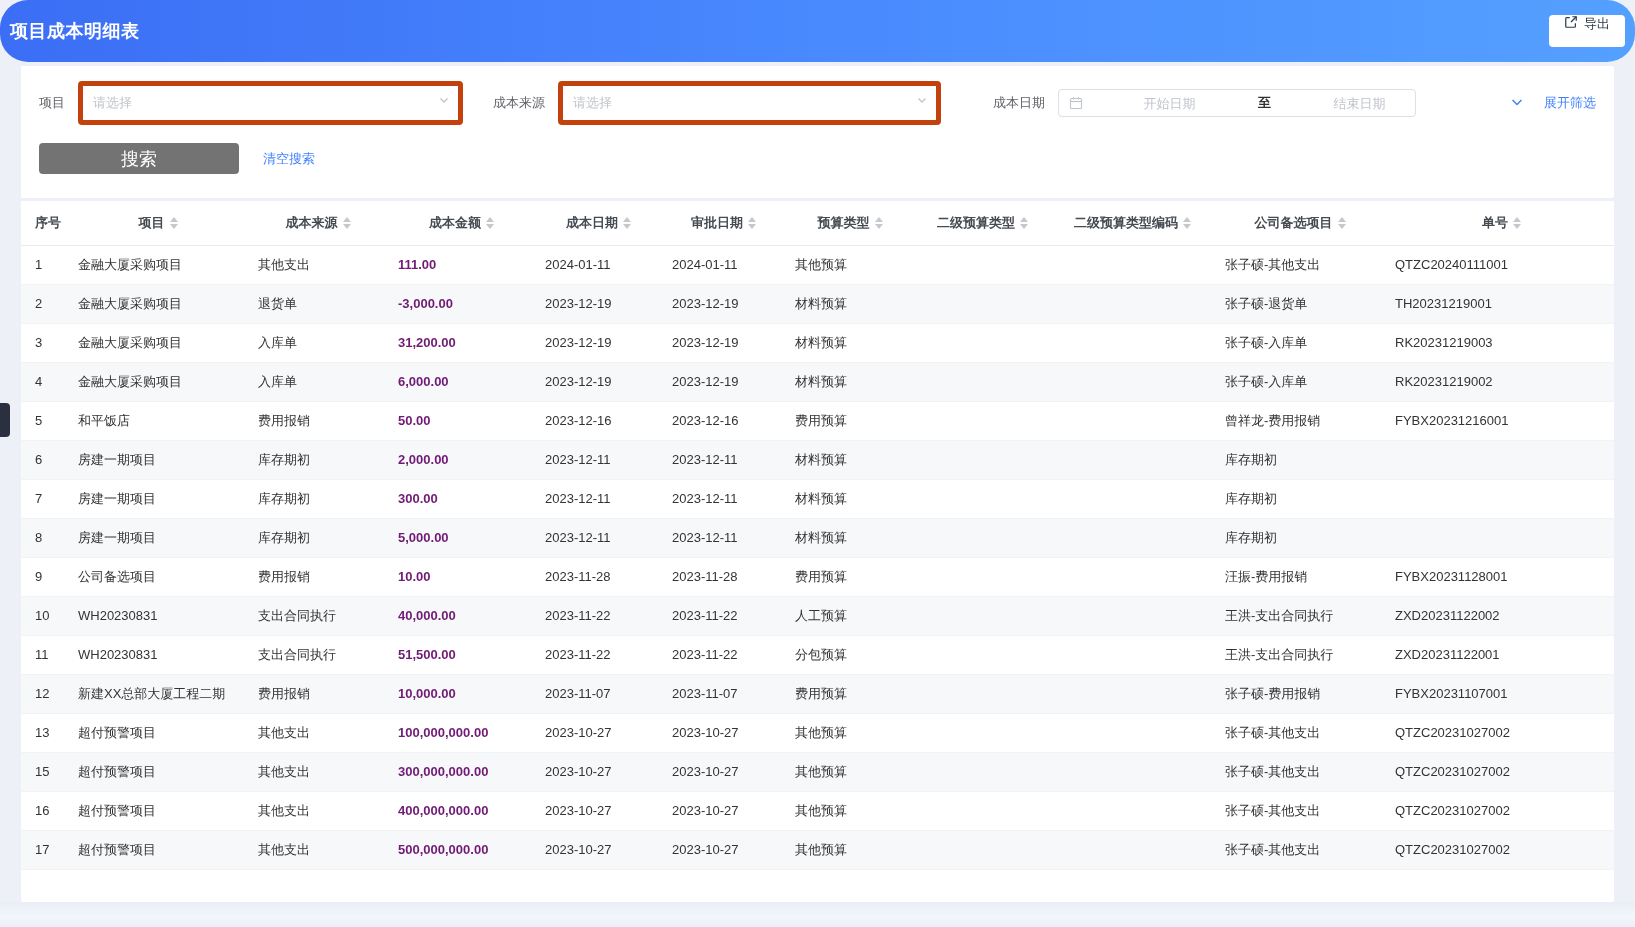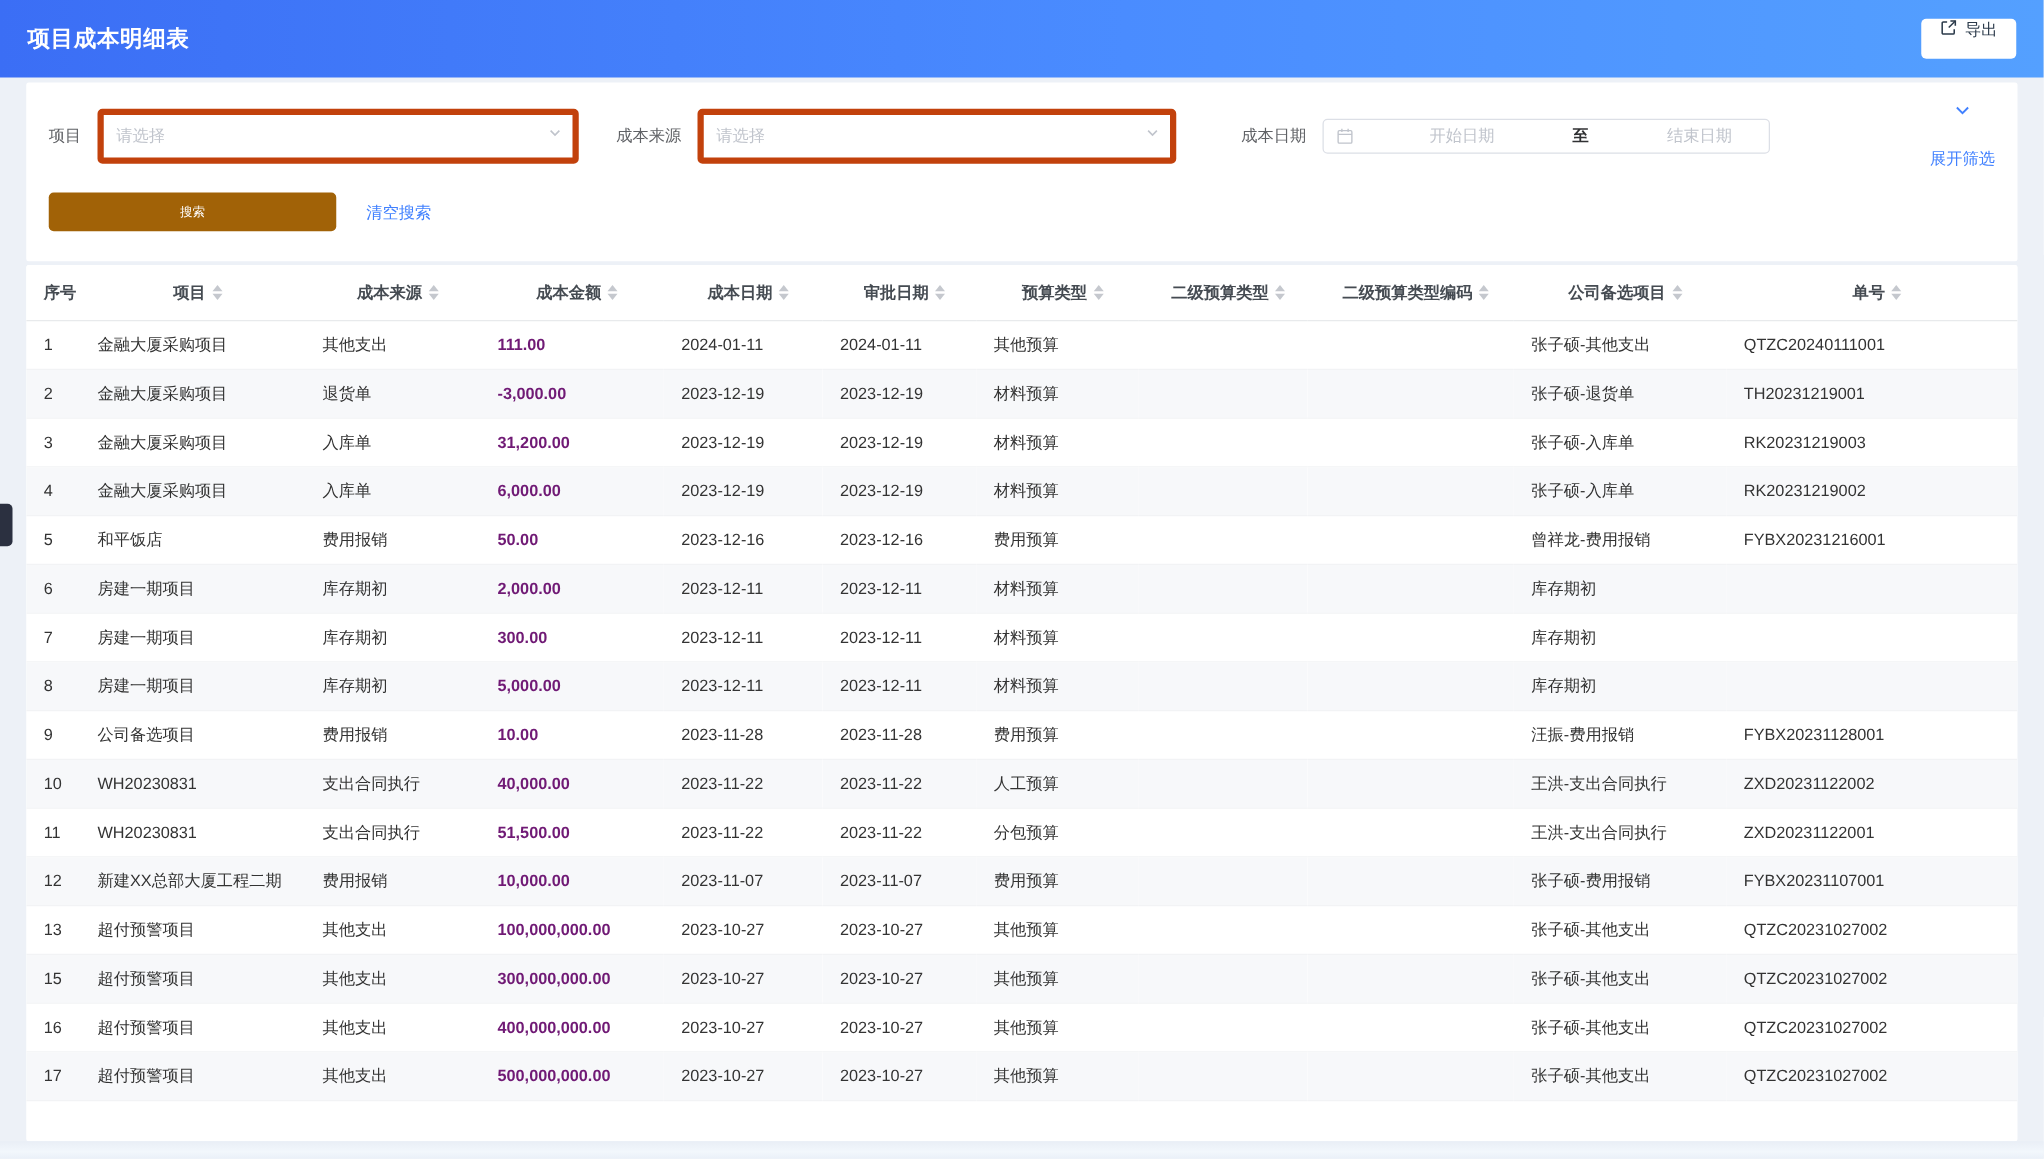--- a/index.html
+++ b/index.html
@@ -11,21 +11,22 @@
     font-size:13px;
     position:relative;
   }
   .page { display:flex; flex-direction:column; height:100%; }
 
   
   .topbar {
     height:62px; flex:0 0 62px;
     background:linear-gradient(90deg,#3b6ef5 0%,#4a8cff 55%,#54a0ff 100%);
     display:flex; align-items:center; justify-content:space-between;
-    padding:0 22px;
+    padding:0 10px;
+    border-radius:28px;
   }
   .topbar h1 { color:#fff; font-size:18px; font-weight:bold; letter-spacing:.5px; }
   .export-btn {
     display:inline-flex; align-items:flex-start; gap:6px;
     background:#fff; border:none; border-radius:4px;
     height:32px; padding:0 15px; font-size:13px; color:#2b3a4a;
     cursor:pointer; font-family:inherit;
   }
   .export-btn svg { display:block; }
 
@@ -52,26 +53,26 @@
   }
   .date-range input {
     border:none; outline:none; flex:1; min-width:0; text-align:center;
     font-size:13px; color:#333; font-family:inherit; background:transparent;
   }
   .date-range input::placeholder { color:#c0c4cc; }
   .date-sep { color:#303133; font-size:13px; padding:0 6px; font-weight:bold; }
   .cal { margin-right:4px; flex:0 0 auto; display:flex; }
   .expand-link {
     margin-left:auto; color:#4080ff; font-size:13px; text-decoration:none;
-    display:inline-flex; align-items:center; gap:20px; cursor:pointer; white-space:nowrap;flex-direction:column;
+    display:inline-flex; align-items:center; gap:20px; cursor:pointer; white-space:nowrap;
   }
   .filter-actions { margin-top:18px; display:flex; align-items:center; }
   .search-btn {
-    width:230px; height:31px; background:#a16207; color:#fff; border:none;
-    border-radius:4px; font-size:10px; cursor:pointer; font-family:inherit;
+    width:200px; height:31px; background:#737373; color:#fff; border:none;
+    border-radius:4px; font-size:18px; cursor:pointer; font-family:inherit;
   }
   .clear-link { margin-left:24px; color:#4080ff; font-size:13px; text-decoration:none; cursor:pointer; }
 
   
   .table-panel {
     margin:3px 21px 0; background:#fff; border-radius:2px;
     height:701px; overflow:hidden; flex:0 0 auto;
   }
   table { width:100%; border-collapse:collapse; table-layout:fixed; }
   thead th {

